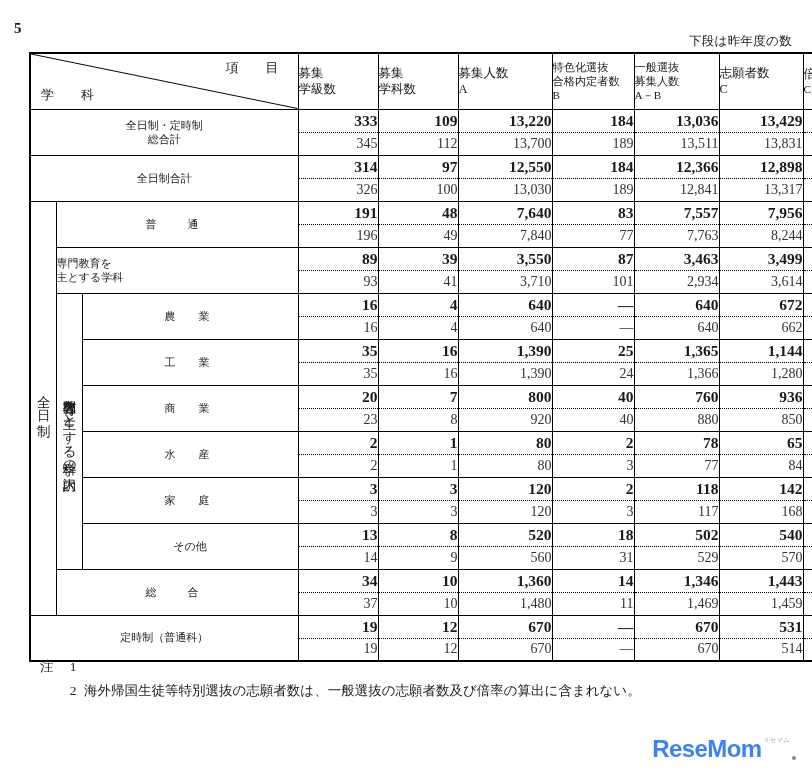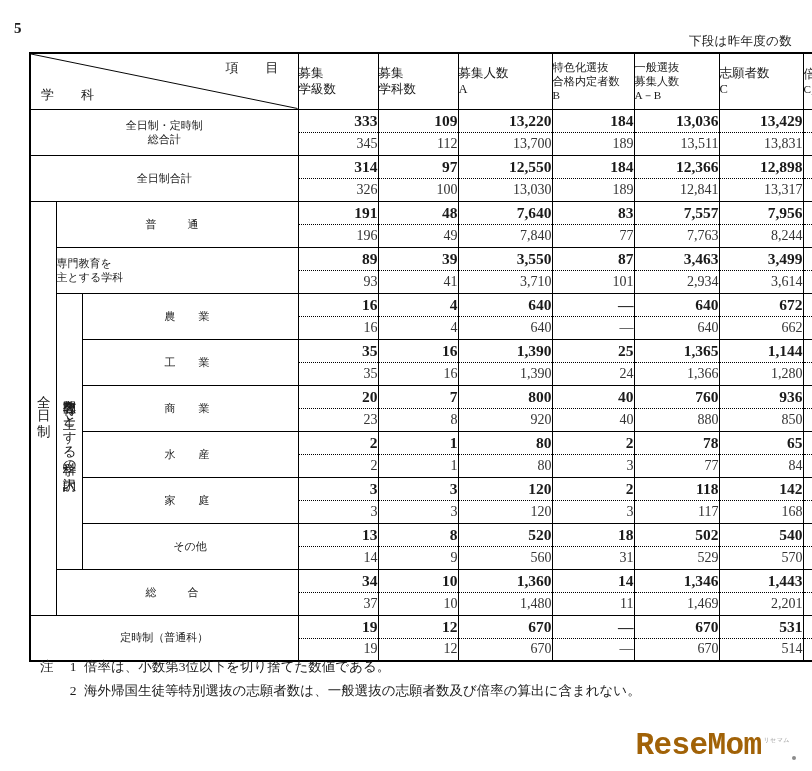--- a/index.html
+++ b/index.html
@@ -127,23 +127,23 @@
   .note-mark { width: 22px; flex: 0 0 22px; }
   .note-idx  { width: 22px; flex: 0 0 22px; text-align: center; }
   .note-body { white-space: nowrap; }
 
   
   .logo {
     position: absolute; right: 16px; bottom: 8px;
     display: flex; align-items: flex-end; gap: 2px;
   }
   .logo-text {
-    font-family: Liberation Mono, monospace;
-    font-weight: bold; font-size: 31px;
-    color: #a16207; letter-spacing: -.6px;
+    font-family: Liberation Sans, sans-serif;
+    font-weight: bold; font-size: 24px;
+    color: #3b82f6; letter-spacing: -.6px;
   }
   .logo-ruby {
     font-family: "DejaVu Sans", sans-serif;
     font-size: 6px; color: #9a9a9a;
     margin-bottom: 18px; letter-spacing: .5px;
   }
   .logo-dot {
     width: 4px; height: 4px; background: #8b8b8b;
     border-radius: 50%; margin-bottom: 3px;
   }
@@ -440,21 +440,21 @@
         <td class="num">1,346</td>
         <td class="num">1,443</td>
         <td class="num">1.07</td>
       </tr>
       <tr class="prev">
         <td class="num">37</td>
         <td class="num">10</td>
         <td class="num">1,480</td>
         <td class="num">11</td>
         <td class="num">1,469</td>
-        <td class="num">2,201</td>
+        <td class="num">1,459</td>
         <td class="num">0.99</td>
       </tr>
 
       <tr class="cur">
         <td class="lab" colspan="4" rowspan="2">定時制（普通科）</td>
         <td class="num">19</td>
         <td class="num">12</td>
         <td class="num">670</td>
         <td class="num">—</td>
         <td class="num">670</td>
@@ -471,21 +471,20 @@
         <td class="num">0.76</td>
       </tr>
     </tbody>
   </table>
   </div>
 
   <div class="notes">
     <div class="note-line">
       <span class="note-mark">注</span>
       <span class="note-idx">1</span>
-      <span class="note-body">倍率は、小数第3位以下を切り捨てた数値である。</span>
     </div>
     <div class="note-line">
       <span class="note-mark"></span>
       <span class="note-idx">2</span>
       <span class="note-body">海外帰国生徒等特別選抜の志願者数は、一般選抜の志願者数及び倍率の算出に含まれない。</span>
     </div>
   </div>
 
   <div class="logo">
     <span class="logo-text">ReseMom</span>

